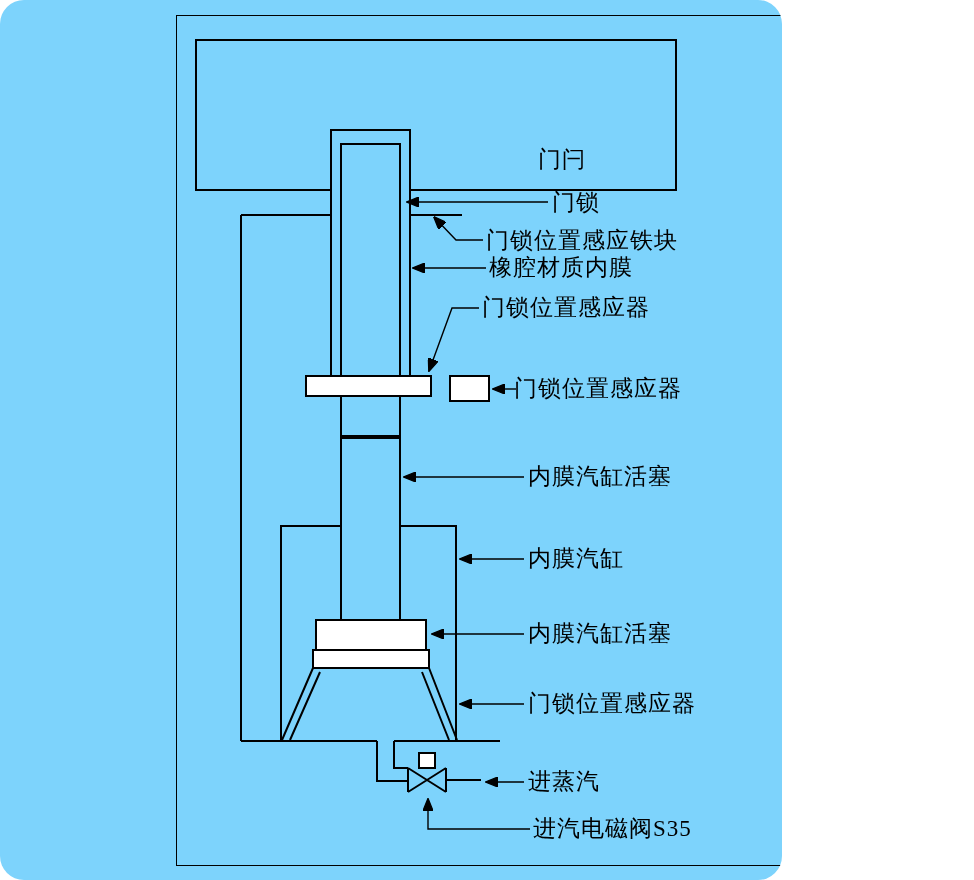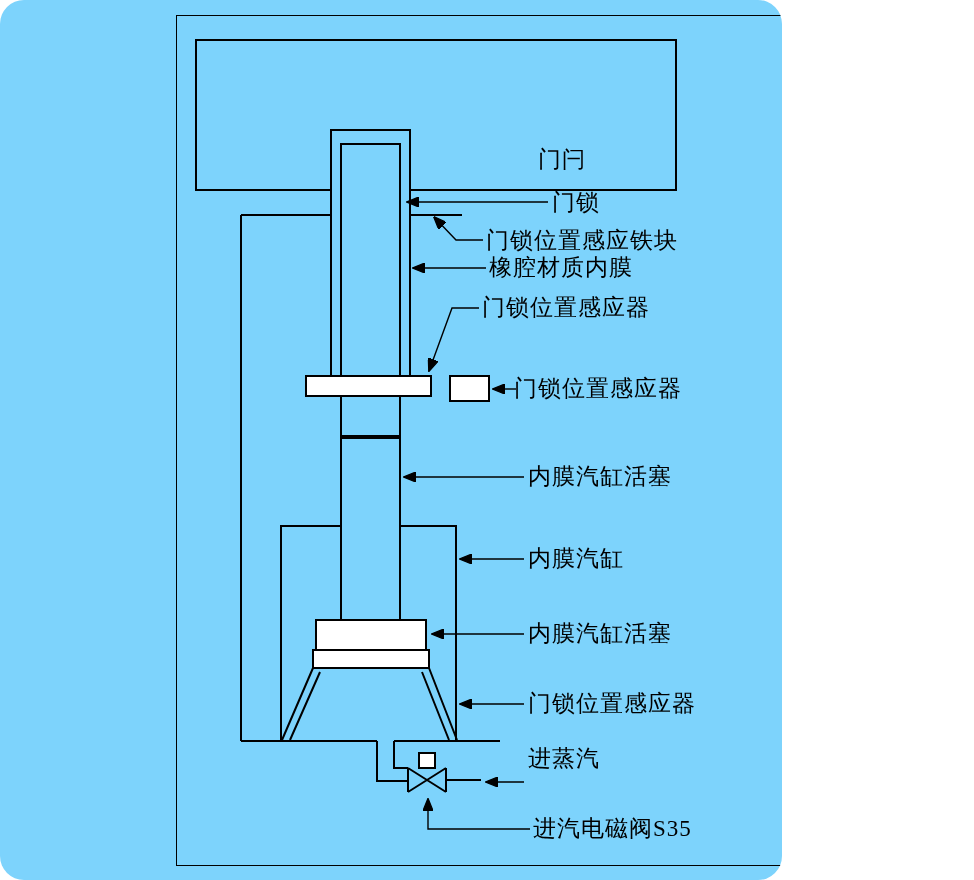--- a/index.html
+++ b/index.html
@@ -91,16 +91,16 @@
   <div class="lbl" style="left:538px;top:147px">门闩</div>
   <div class="lbl" style="left:552px;top:190px">门锁</div>
   <div class="lbl" style="left:486px;top:228px">门锁位置感应铁块</div>
   <div class="lbl" style="left:489px;top:255px">橡腔材质内膜</div>
   <div class="lbl" style="left:482px;top:295px">门锁位置感应器</div>
   <div class="lbl" style="left:514px;top:376px">门锁位置感应器</div>
   <div class="lbl" style="left:528px;top:464px">内膜汽缸活塞</div>
   <div class="lbl" style="left:528px;top:546px">内膜汽缸</div>
   <div class="lbl" style="left:528px;top:621px">内膜汽缸活塞</div>
   <div class="lbl" style="left:528px;top:691px">门锁位置感应器</div>
-  <div class="lbl" style="left:528px;top:746px">进蒸汽</div>
+  <div class="lbl" style="left:528px;top:769px">进蒸汽</div>
   <div class="lbl" style="left:533px;top:816px">进汽电磁阀S35</div>
 
 </div>
 
 </body></html>

